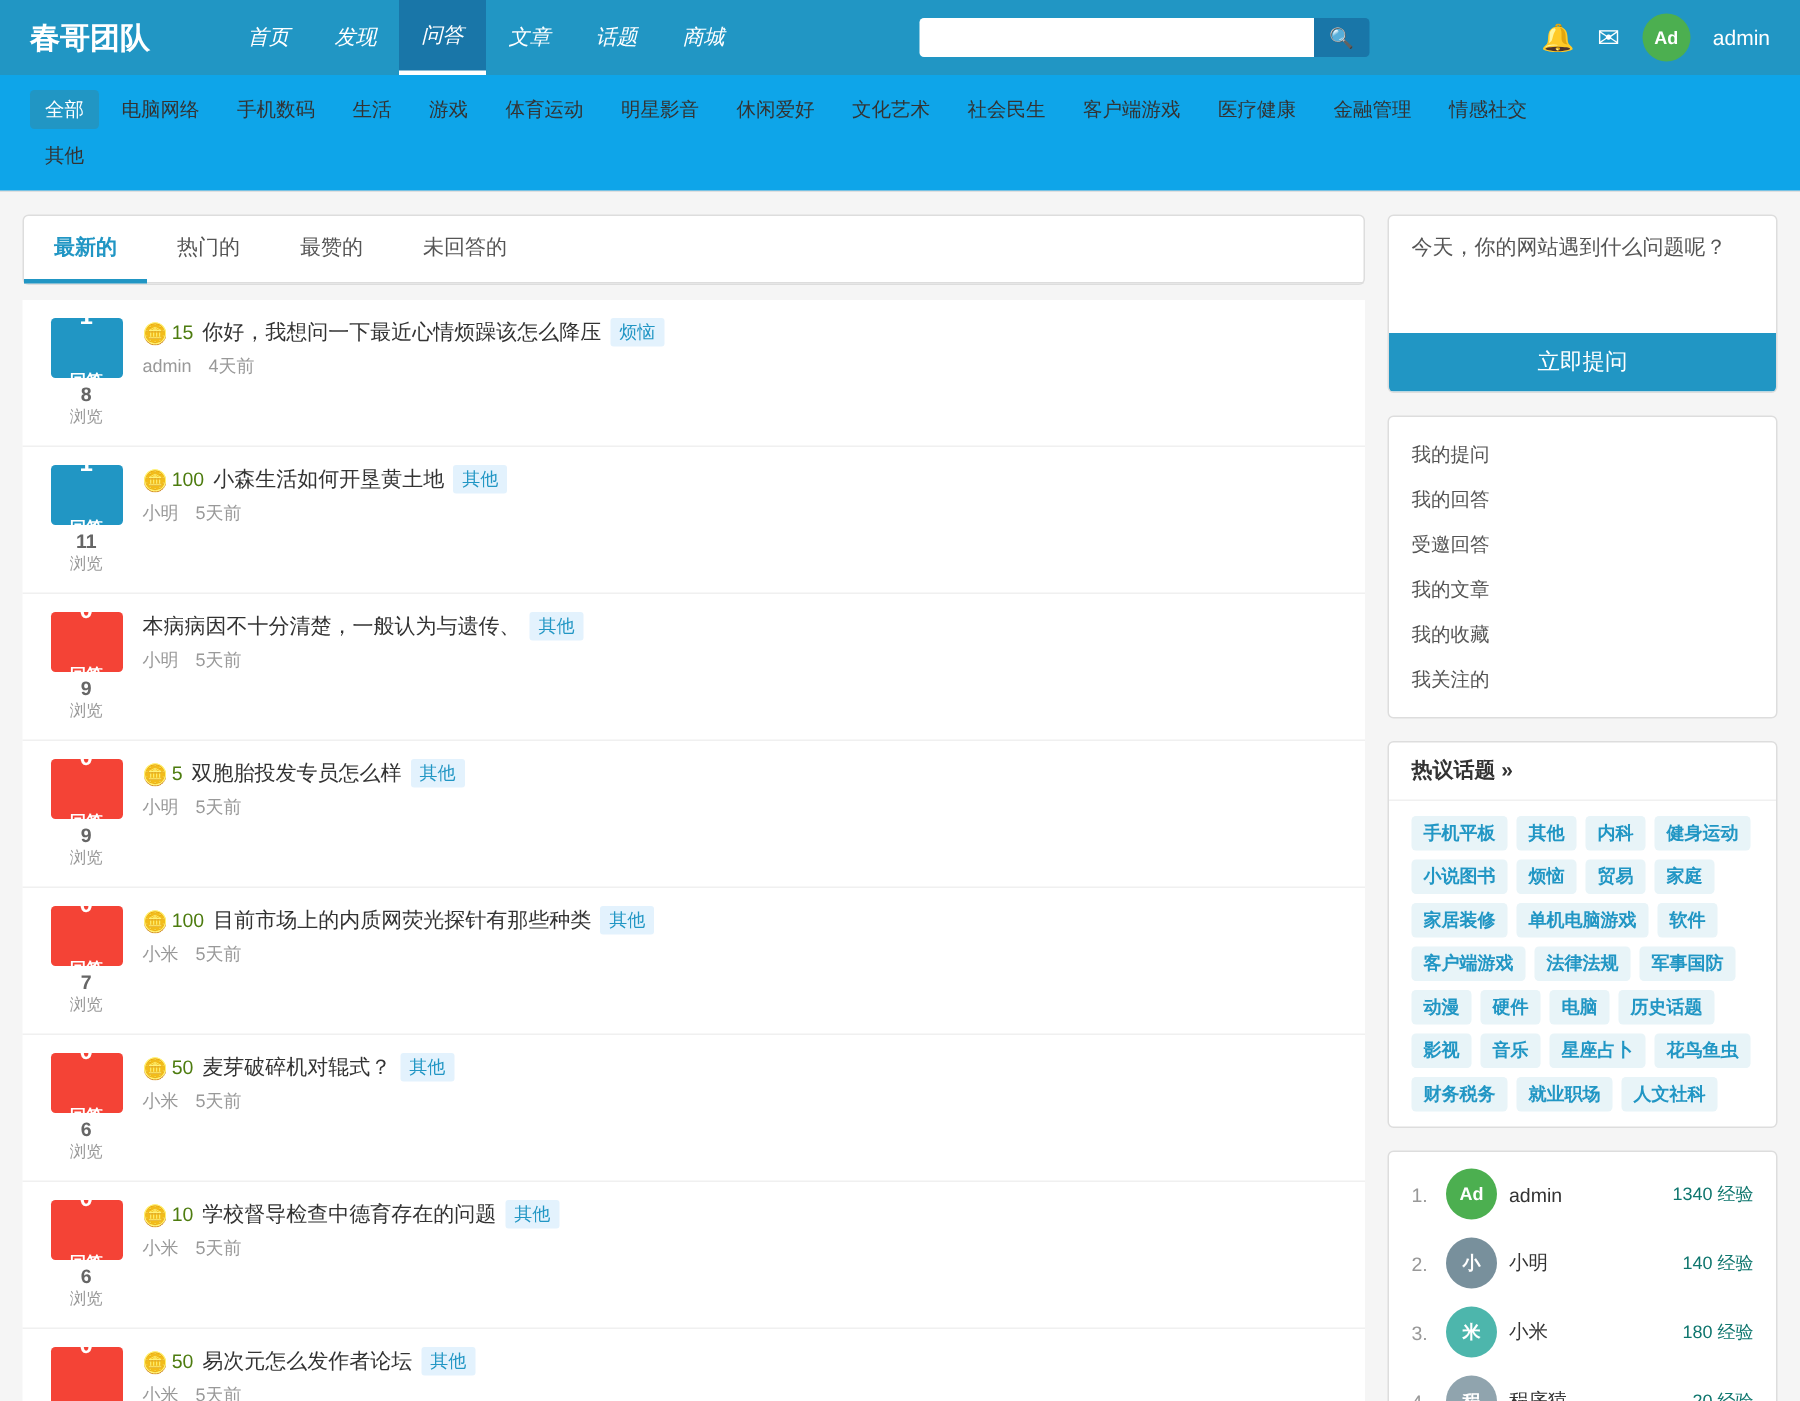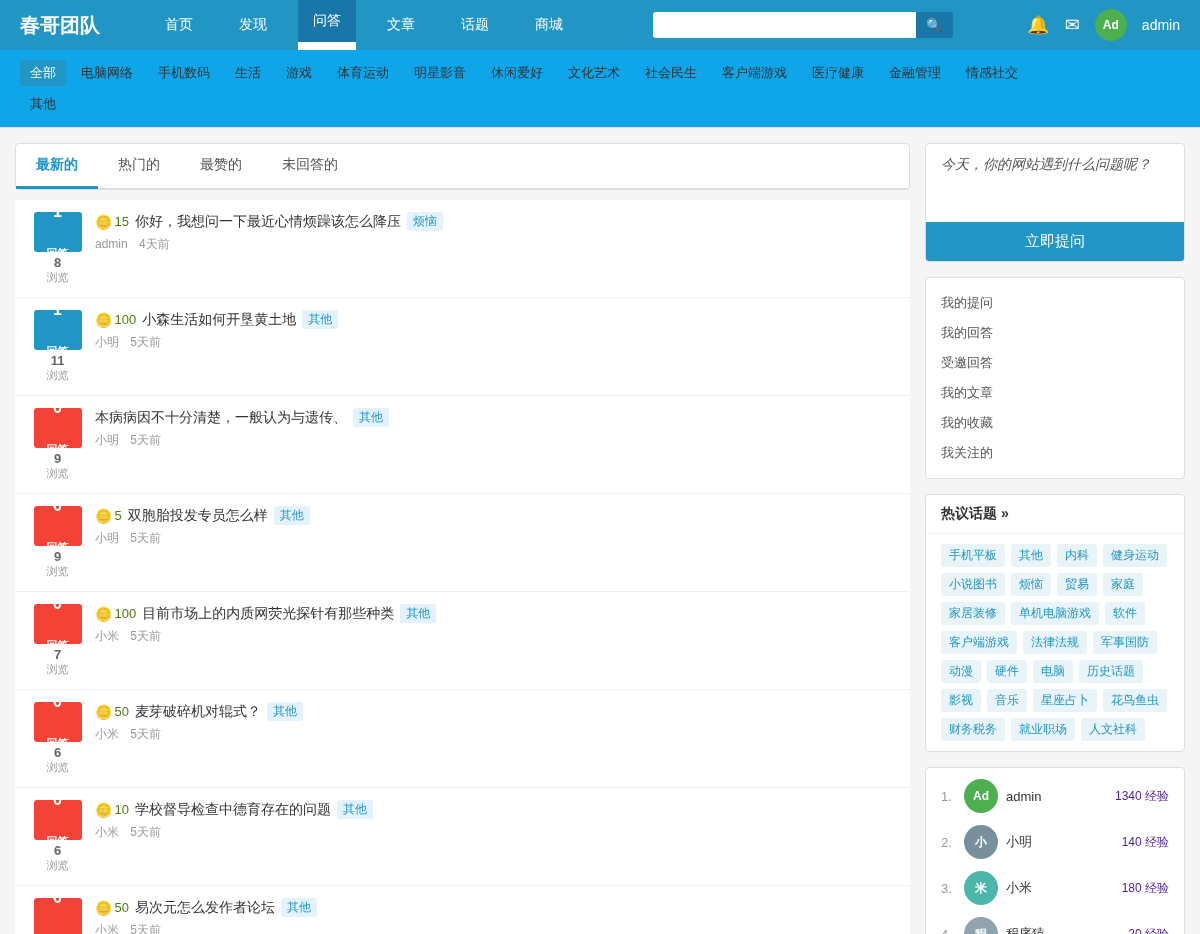--- a/index.html
+++ b/index.html
@@ -1,23 +1,23 @@
 <!DOCTYPE html>
 <html><head>
   <meta charset="utf-8">
   <style>
     * { box-sizing: border-box; margin: 0; padding: 0; }
     body { font-family: "Microsoft YaHei", Arial, sans-serif; font-size: 14px; background: #f5f5f5; color: #333; }
 
     
     .header { background: #2196c4; height: 50px; display: flex; align-items: center; padding: 0 20px; }
     .header-logo { color: #fff; font-size: 20px; font-weight: bold; margin-right: 30px; min-width: 100px; }
-    .header-nav { display: flex; gap: 16px; }
+    .header-nav { display: flex; gap: 0; font-style: italic; }
     .header-nav a { color: #fff; text-decoration: none; padding: 0 15px; height: 50px; display: flex; align-items: center; font-size: 14px; }
-    .header-nav a.active { background: #1976a8; border-bottom: 8px solid #ffffff; }
+    .header-nav a.active { background: #1976a8; border-bottom: 3px solid #ffffff; }
     .header-search { flex: 1; display: flex; justify-content: center; margin: 0 20px; }
     .header-search-box { display: flex; width: 300px; }
     .header-search-input { flex: 1; border: none; border-radius: 3px 0 0 3px; padding: 5px 10px; font-size: 14px; outline: none; }
     .header-search-btn { background: #1976a8; border: none; border-radius: 0 3px 3px 0; padding: 5px 10px; cursor: pointer; color: #fff; }
     .header-right { display: flex; align-items: center; gap: 15px; margin-left: auto; }
     .header-icon { color: #fff; font-size: 18px; cursor: pointer; }
     .header-avatar { width: 32px; height: 32px; border-radius: 50%; background: #4caf50; display: flex; align-items: center; justify-content: center; color: #fff; font-size: 12px; font-weight: bold; }
     .header-username { color: #fff; font-size: 14px; }
 
     
@@ -56,35 +56,35 @@
     .coin-icon { color: #ff9800; font-size: 14px; }
     .q-points-num { color: #4d7c0f; font-weight: normal; font-size: 13px; }
     .q-title { font-size: 14px; color: #333; text-decoration: none; cursor: pointer; }
     .q-tag { background: #e3f2fd; color: #2196c4; padding: 1px 6px; border-radius: 2px; font-size: 12px; cursor: pointer; }
     .q-meta { font-size: 12px; color: #999; }
     .q-meta span { margin-right: 8px; }
 
     
     .sidebar { width: 260px; min-width: 260px; }
     .sidebar-card { background: #fff; border: 1px solid #ddd; border-radius: 4px; margin-bottom: 15px; overflow: hidden; }
-    .sidebar-ask-prompt { padding: 12px 15px; font-size: 14px; color: #555; font-style: italic; }
+    .sidebar-ask-prompt { padding: 12px 15px; font-size: 14px; color: #555; }
     .sidebar-ask-btn { display: block; background: #2196c4; color: #fff; text-align: center; padding: 10px; font-size: 15px; cursor: pointer; border: none; width: 100%; font-family: inherit; margin-top: 36px; }
     .sidebar-links { display: grid; grid-template-columns: 1fr; gap: 0; padding: 10px 15px; }
     .sidebar-link { color: #555; font-size: 13px; padding: 6px 0; cursor: pointer; text-decoration: none; }
     .sidebar-section-title { padding: 10px 15px; font-size: 14px; font-weight: bold; color: #333; border-bottom: 1px solid #f0f0f0; }
-    .hot-tags { padding: 10px 15px; display: flex; flex-wrap: wrap; gap: 6px; }
+    .hot-tags { padding: 10px 15px; display: flex; flex-wrap: wrap; gap: 6px; font-weight: bold; }
     .hot-tag { background: #e8f4f8; color: #2196c4; padding: 3px 8px; border-radius: 3px; font-size: 12px; cursor: pointer; }
 
     
     .active-users { padding: 5px 15px 10px; }
     .user-row { display: flex; align-items: center; padding: 6px 0; }
     .user-rank { color: #999; font-size: 13px; margin-right: 8px; width: 15px; }
     .user-avatar { width: 34px; height: 34px; border-radius: 50%; margin-right: 8px; display: flex; align-items: center; justify-content: center; font-size: 12px; font-weight: bold; color: #fff; overflow: hidden; }
     .user-name { flex: 1; font-size: 13px; color: #333; }
-    .user-exp { font-size: 12px; color: #4c1d95; text-align: center; }
+    .user-exp { font-size: 12px; color: #0f766e; text-align: center; }
 
     
     .footer-brand { display: flex; align-items: center; justify-content: flex-end; padding: 10px 15px; }
     .brand-logo-small { background: #2196c4; color: #fff; padding: 4px 8px; border-radius: 3px; font-size: 13px; font-weight: bold; }
   </style>
 </head>
 <body>
 
 <header class="header">
   <div class="header-logo">春哥团队</div>

